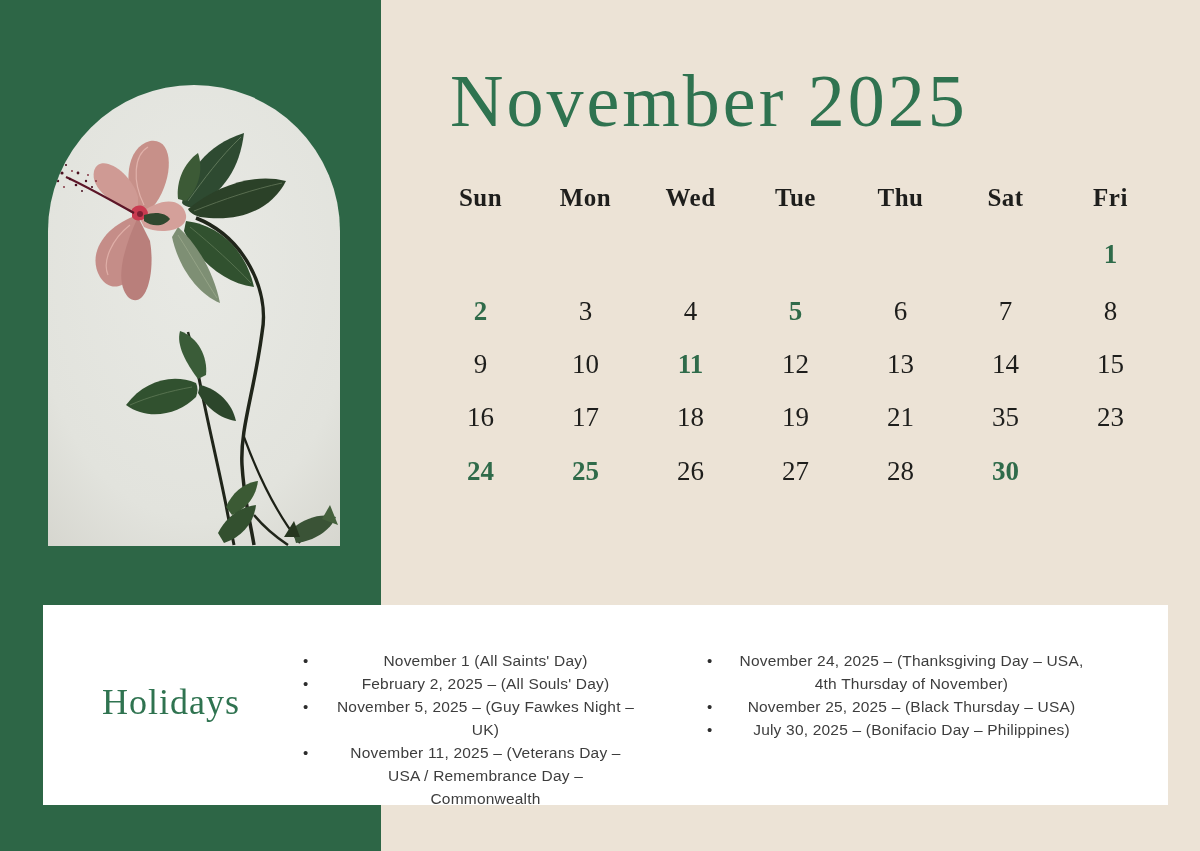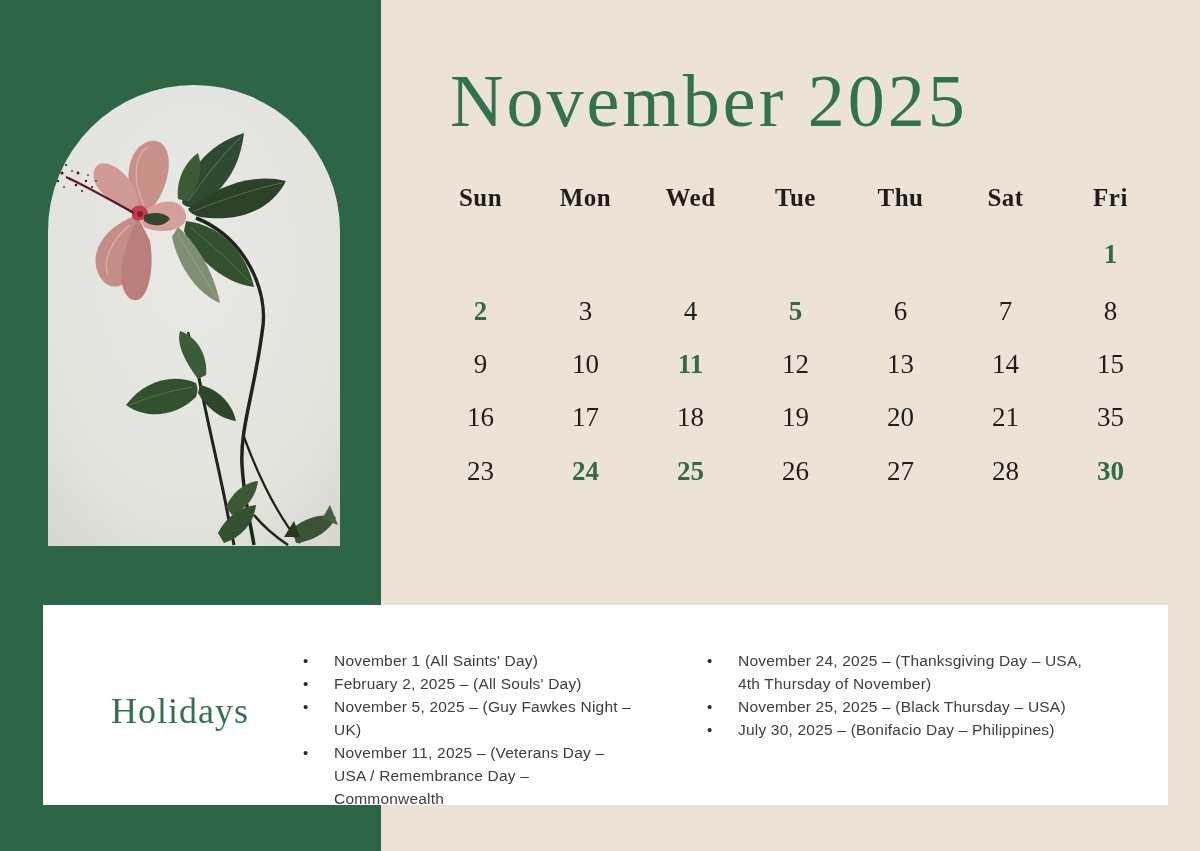--- a/index.html
+++ b/index.html
@@ -30,28 +30,28 @@
     color:var(--date-black,#1e1e1c);
   }
   .cal-cell{
     display:flex;align-items:center;justify-content:center;
     font-size:27px;font-weight:400;color:var(--date-black,#1e1e1c);
   }
   .cal-cell.hl{color:var(--highlight-green,#2f6b4a);font-weight:700;}
   
   .holiday-card{position:absolute;left:43px;top:605px;width:1125px;height:200px;background:var(--card-white,#ffffff);}
   .holiday-heading{
-    position:absolute;left:59px;top:79px;margin:9px;
+    position:absolute;left:59px;top:79px;margin:0;
     font-size:36px;font-weight:400;letter-spacing:1px;line-height:1;
     color:var(--title-green,#2f7350);
   }
   .holiday-col{
     position:absolute;top:44px;margin:0;padding:0;list-style:none;
     font-family:"Liberation Sans",sans-serif;font-size:15.5px;line-height:23px;
-    letter-spacing:.2px;color:var(--holiday-text,#3d3d3d);
+    letter-spacing:.2px;color:var(--holiday-text,#3d3d3d);text-align:center;
   }
   .holiday-col.col-left{left:260px;width:334px;}
   .holiday-col.col-right{left:664px;width:378px;}
   .holiday-col li{position:relative;padding-left:31px;}
   .holiday-col li::before{content:"\2022";position:absolute;left:0;top:0;font-size:15px;color:#2d2d2d;}
 </style>
 </head>
 <body>
 
 <div class="page">
@@ -155,21 +155,20 @@
         <div class="cal-cell">10</div>
         <div class="cal-cell hl">11</div>
         <div class="cal-cell">12</div>
         <div class="cal-cell">13</div>
         <div class="cal-cell">14</div>
         <div class="cal-cell">15</div>
         <div class="cal-cell">16</div>
         <div class="cal-cell">17</div>
         <div class="cal-cell">18</div>
         <div class="cal-cell">19</div>
-        <div class="cal-cell">20</div>
         <div class="cal-cell">21</div>
         <div class="cal-cell">35</div>
         <div class="cal-cell">23</div>
         <div class="cal-cell hl">24</div>
         <div class="cal-cell hl">25</div>
         <div class="cal-cell">26</div>
         <div class="cal-cell">27</div>
         <div class="cal-cell">28</div>
         <div class="cal-cell hl">30</div>
         <div class="cal-cell"></div>

